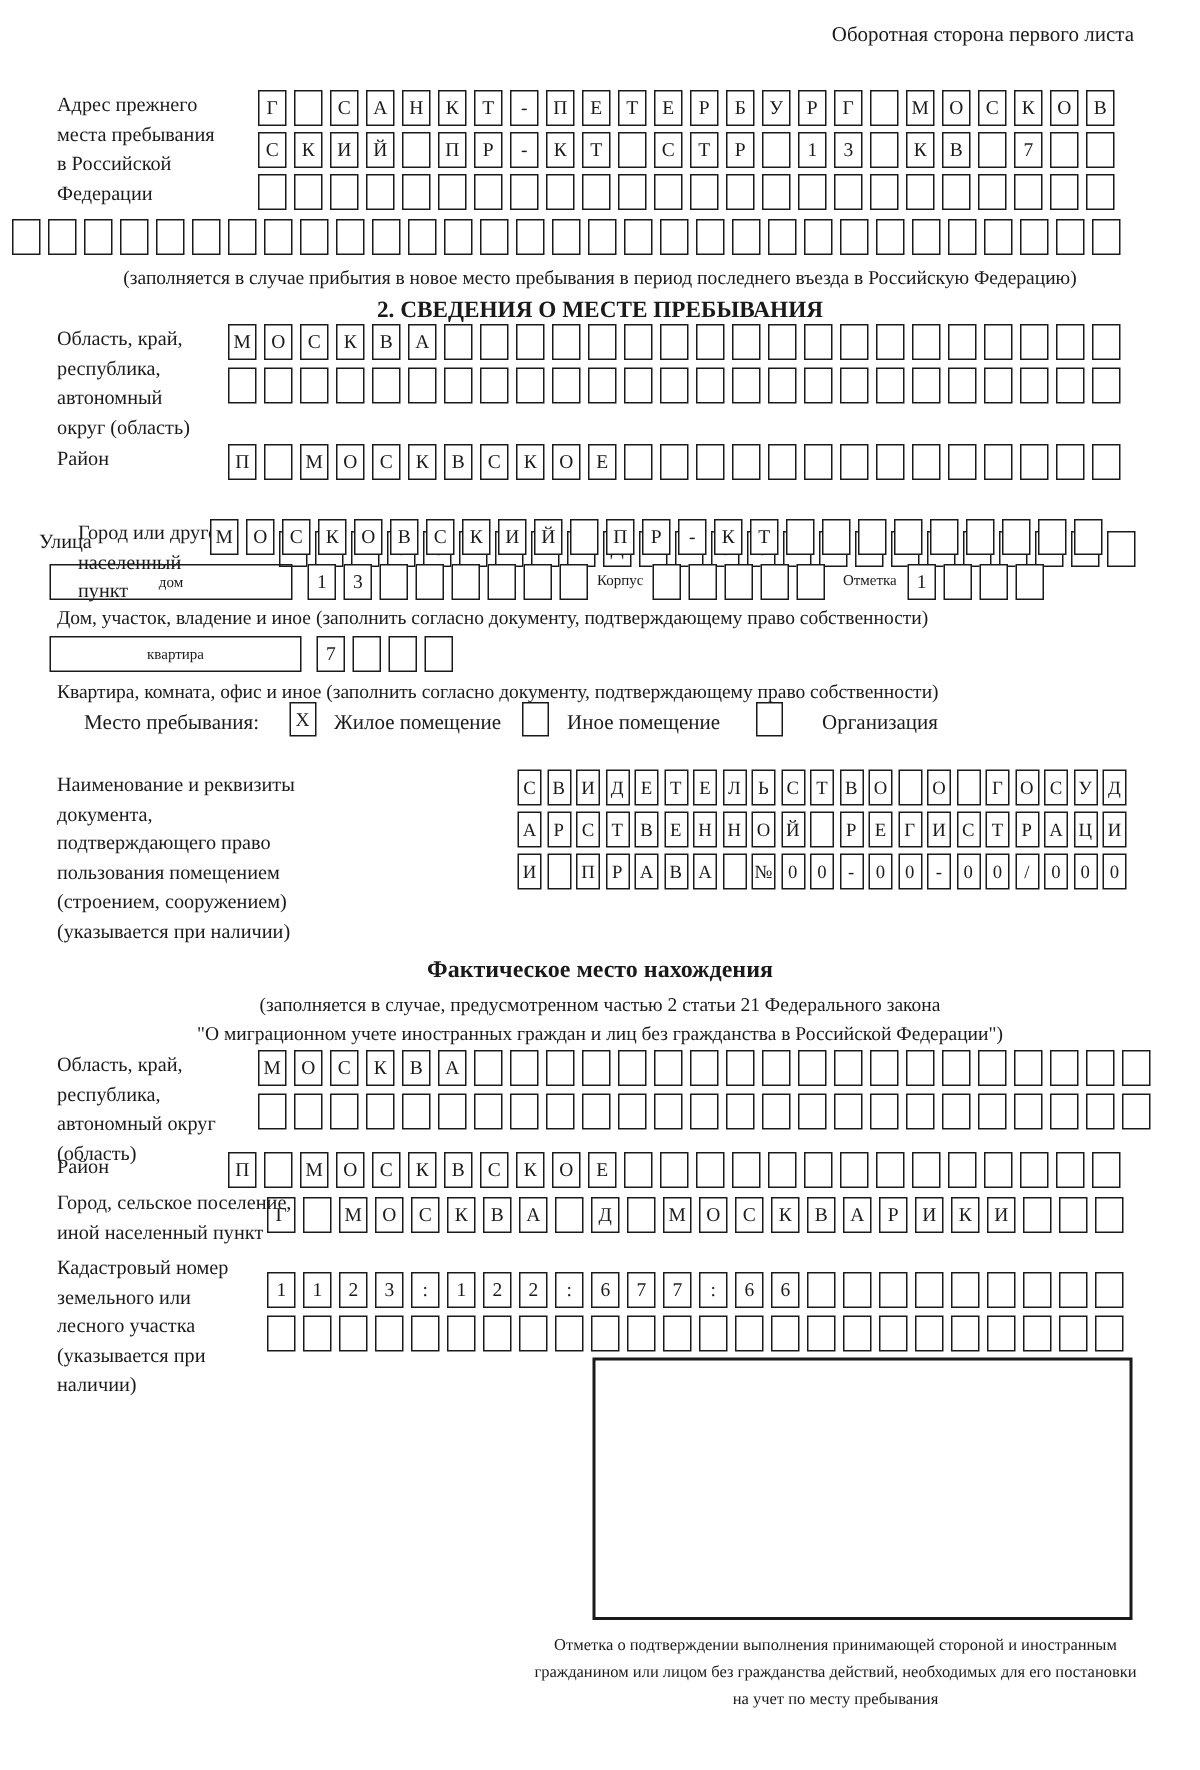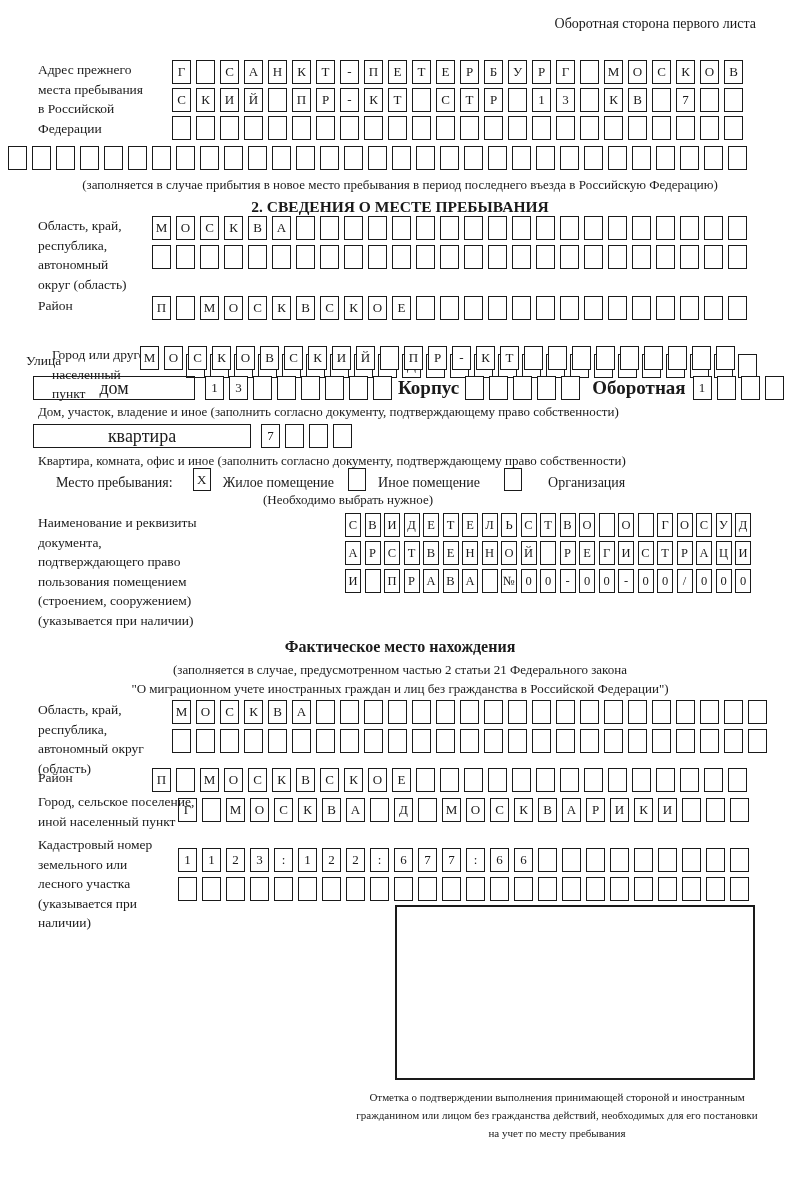--- a/index.html
+++ b/index.html
@@ -23,23 +23,23 @@
     border:1.5px solid #1a1a1a;display:flex;align-items:center;justify-content:center;
     font-size:13px;background:#fff;
   }
   .cell-sm{
     box-sizing:border-box;flex:none;width:16px;height:24px;
     border:1.5px solid #1a1a1a;display:flex;align-items:center;justify-content:center;
     font-size:12.5px;background:#fff;
   }
   .bigbox{
     box-sizing:border-box;height:24px;border:1.5px solid #1a1a1a;
-    display:flex;align-items:center;justify-content:center;font-size:18px;flex:none;
+    display:flex;align-items:center;justify-content:center;font-size:10px;flex:none;
   }
-  .inline-label{font-size:19px;line-height:24px;flex:none;font-weight:bold;}
+  .inline-label{font-size:10px;line-height:24px;flex:none;}
   .checkbox{
     box-sizing:border-box;flex:none;width:18px;height:23px;border:1.5px solid #1a1a1a;
     display:flex;align-items:center;justify-content:center;font-size:13px;
   }
   
   #header-note{top:16px;right:44px;font-size:14px;}
   #block1{top:60px;left:38px;}
   #block1 .label{width:134px;padding-right:28px;box-sizing:border-box;flex:none;}
   #fullrow{top:146px;left:8px;}
   #note1{top:176px;left:0;width:800px;}
@@ -54,21 +54,21 @@
   #ulitsa{top:346px;left:26px;align-items:flex-end;}
   #ulitsa .label{width:114px;box-sizing:border-box;flex:none;}
   #domrow{top:376px;left:33px;align-items:flex-start;}
   #dom-box{width:162px;margin-right:10px;}
   #dom-cells{margin-right:6px;}
   #korpus-label{margin-right:6px;}
   #korpus-cells{margin-right:12px;}
   #stroenie-label{margin-right:7px;}
   #dom-note{top:403px;left:38px;}
   #kvartrow{top:424px;left:33px;}
-  #kvart-box{width:218px;margin-right:10px;}
+  #kvart-box{width:168px;margin-right:10px;}
   #kvart-note{top:452px;left:38px;}
   #mesto{top:468px;left:56px;align-items:flex-end;font-size:14px;}
   #mesto-label{flex:none;}
   #cb1{margin-left:20px;} #opt1{margin-left:12px;}
   #cb2{margin-left:14px;} #opt2{margin-left:12px;}
   #cb3{margin-left:24px;} #opt3{margin-left:26px;}
   #mesto-note{top:491px;left:38px;width:620px;}
   #docblock{top:513px;left:38px;}
   #docblock .label{width:307px;padding-right:137px;box-sizing:border-box;flex:none;}
   #fact-title{top:638px;left:0;width:800px;font-size:16px;}
@@ -381,21 +381,21 @@
         <span class="cell"></span>
       </div>
     <div class="inline-label" id="korpus-label">Корпус</div>
     <div class="boxrow" id="korpus-cells">
         <span class="cell"></span>
         <span class="cell"></span>
         <span class="cell"></span>
         <span class="cell"></span>
         <span class="cell"></span>
       </div>
-    <div class="inline-label" id="stroenie-label">Оборотная</div>
+    <div class="inline-label" id="stroenie-label">Отметка</div>
     <div class="boxrow" id="stroenie-cells">
         <span class="cell">1</span>
         <span class="cell"></span>
         <span class="cell"></span>
         <span class="cell"></span>
       </div>
   </div>
 
   <div class="abs note" id="dom-note">Дом, участок, владение и иное (заполнить согласно документу, подтверждающему право собственности)</div>
 
@@ -414,21 +414,20 @@
   <div class="abs row" id="mesto">
     <span id="mesto-label">Место пребывания:</span>
     <span class="checkbox" id="cb1">X</span>
     <span id="opt1">Жилое помещение</span>
     <span class="checkbox" id="cb2"></span>
     <span id="opt2">Иное помещение</span>
     <span class="checkbox" id="cb3"></span>
     <span id="opt3">Организация</span>
   </div>
 
-  <div class="abs note center" id="mesto-note">(Необходимо выбрать нужное)</div>
 
   <div class="abs row" id="docblock">
     <div class="label">Наименование и реквизиты документа, подтверждающего право пользования помещением (строением, сооружением) (указывается при наличии)</div>
     <div class="boxcol g4">
       <div class="boxrow-sm">
           <span class="cell-sm">С</span>
           <span class="cell-sm">В</span>
           <span class="cell-sm">И</span>
           <span class="cell-sm">Д</span>
           <span class="cell-sm">Е</span>

